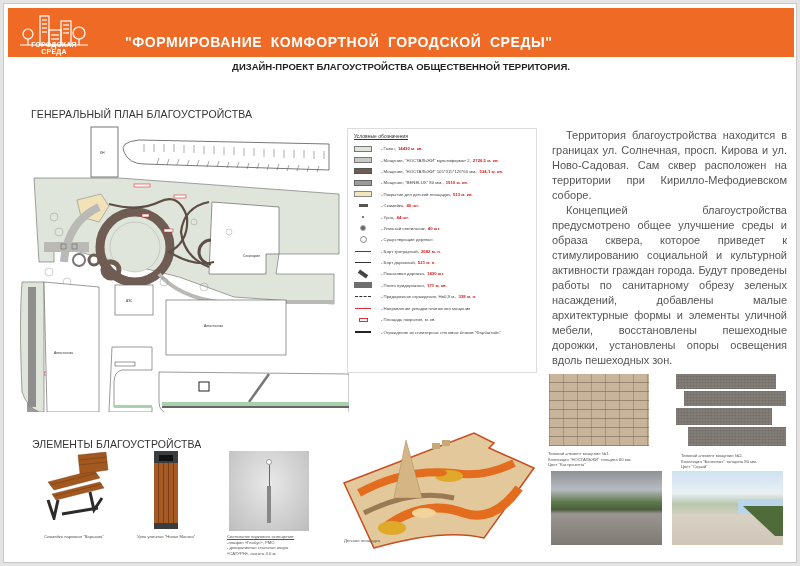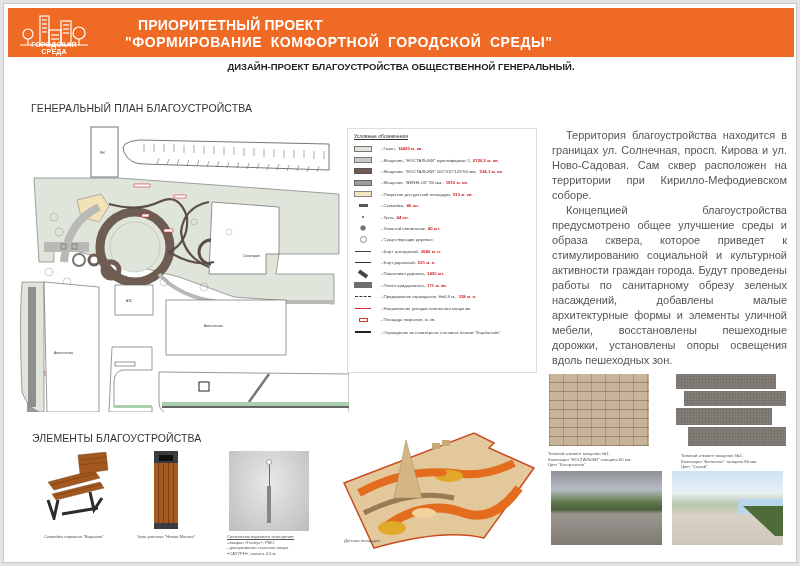--- a/index.html
+++ b/index.html
@@ -4,21 +4,21 @@
 <style>
   * { box-sizing: border-box; margin: 0; padding: 0; }
   body { width: 800px; height: 566px; background: #e4e4e4; font-family: "Liberation Sans", sans-serif; position: relative; overflow: hidden; }
   .sheet { position: absolute; left: 3px; top: 3px; width: 794px; height: 560px; background: #fff; border: 1px solid #c8c8c8; }
   .banner { position: absolute; left: 4px; top: 4px; width: 786px; height: 49px; background: #ef6a25; }
   .logo { position: absolute; left: 10px; top: 2px; width: 72px; height: 46px; }
   .logo-text { position: absolute; left: 0; bottom: 1px; width: 72px; font-size: 7px; font-weight: bold; color: #fff; text-align: center; letter-spacing: 0.2px; }
   .title1 { position: absolute; left: 130px; top: 9px; font-size: 14px; font-weight: bold; color: #fff; letter-spacing: 0.2px; }
   .title2 { position: absolute; left: 117px; top: 26px; font-size: 14px; font-weight: bold; color: #fff; letter-spacing: 0.6px; word-spacing: 4px; }
   .subtitle { position: absolute; left: 0; width: 794px; text-align: center; font-size: 9.5px; font-weight: bold; color: #222; }
-  .section-title { position: absolute; font-size: 10.5px; color: #333; letter-spacing: 0.1px; }
+  .section-title { position: absolute; font-size: 10.5px; color: #333; letter-spacing: 0.1px; margin-top: 6px; }
   .plan { position: absolute; left: 15px; top: 118px; width: 330px; height: 290px; }
   .legend { position: absolute; left: 343px; top: 124px; width: 190px; height: 245px; border: 1px solid #ddd; background: #fff; padding: 4px 6px; }
   .legend-title { font-size: 5px; color: #333; text-decoration: underline; margin-bottom: 4px; }
   .legend-row { display: flex; align-items: center; height: 11.4px; }
   .swatch { width: 18px; height: 6px; margin-right: 9px; flex: none; display: flex; align-items: center; justify-content: center; }
   .legend-label { font-size: 4.3px; color: #444; white-space: nowrap; }
   .legend-value { color: #d02020; font-weight: bold; margin-left: 2px; }
   .description { position: absolute; left: 548px; top: 124px; width: 235px; font-size: 11px; line-height: 15px; color: #555; text-align: justify; }
   .description p { text-indent: 14px; }
   .card-caption { position: absolute; font-size: 4.2px; color: #555; line-height: 5.5px; }
@@ -47,25 +47,24 @@
             <line x1="24" y1="22" x2="29" y2="22"></line>
           <line x1="45" y1="15" x2="51" y2="15"></line>
             <line x1="45" y1="19" x2="51" y2="19"></line>
             <line x1="45" y1="23" x2="51" y2="23"></line>
           <line x1="33" y1="25" x2="41" y2="25"></line>
             <line x1="33" y1="29" x2="41" y2="29"></line>
         </g>
       </svg>
       <div class="logo-text">ГОРОДСКАЯ СРЕДА</div>
     </div>
-    <div class="title1">ПРИОРИТЕТНЫЙ ПРОЕКТ</div>
     <div class="title2">"ФОРМИРОВАНИЕ  КОМФОРТНОЙ  ГОРОДСКОЙ  СРЕДЫ"</div>
   </div>
 
-  <div class="subtitle" style="top:57px;">ДИЗАЙН-ПРОЕКТ БЛАГОУСТРОЙСТВА ОБЩЕСТВЕННОЙ ГЕНЕРАЛЬНЫЙ.</div>
+  <div class="subtitle" style="top:57px;">ДИЗАЙН-ПРОЕКТ БЛАГОУСТРОЙСТВА ОБЩЕСТВЕННОЙ ТЕРРИТОРИЯ.</div>
 
   <div class="section-title" style="left:27px; top:98px;">ГЕНЕРАЛЬНЫЙ ПЛАН БЛАГОУСТРОЙСТВА</div>
 
   <div class="plan">
     <svg width="330" height="290" viewBox="0 0 330 290">
 
       <path d="M105 30 Q100 20 120 18 L310 22 L310 48 L125 42 Q110 42 105 30 Z" fill="#fff" stroke="#555" stroke-width="0.8"></path>
       <g stroke="#555" stroke-width="0.5">
         <line x1="125" y1="22" x2="125" y2="30"></line>
           <line x1="135" y1="22" x2="135" y2="30"></line>

